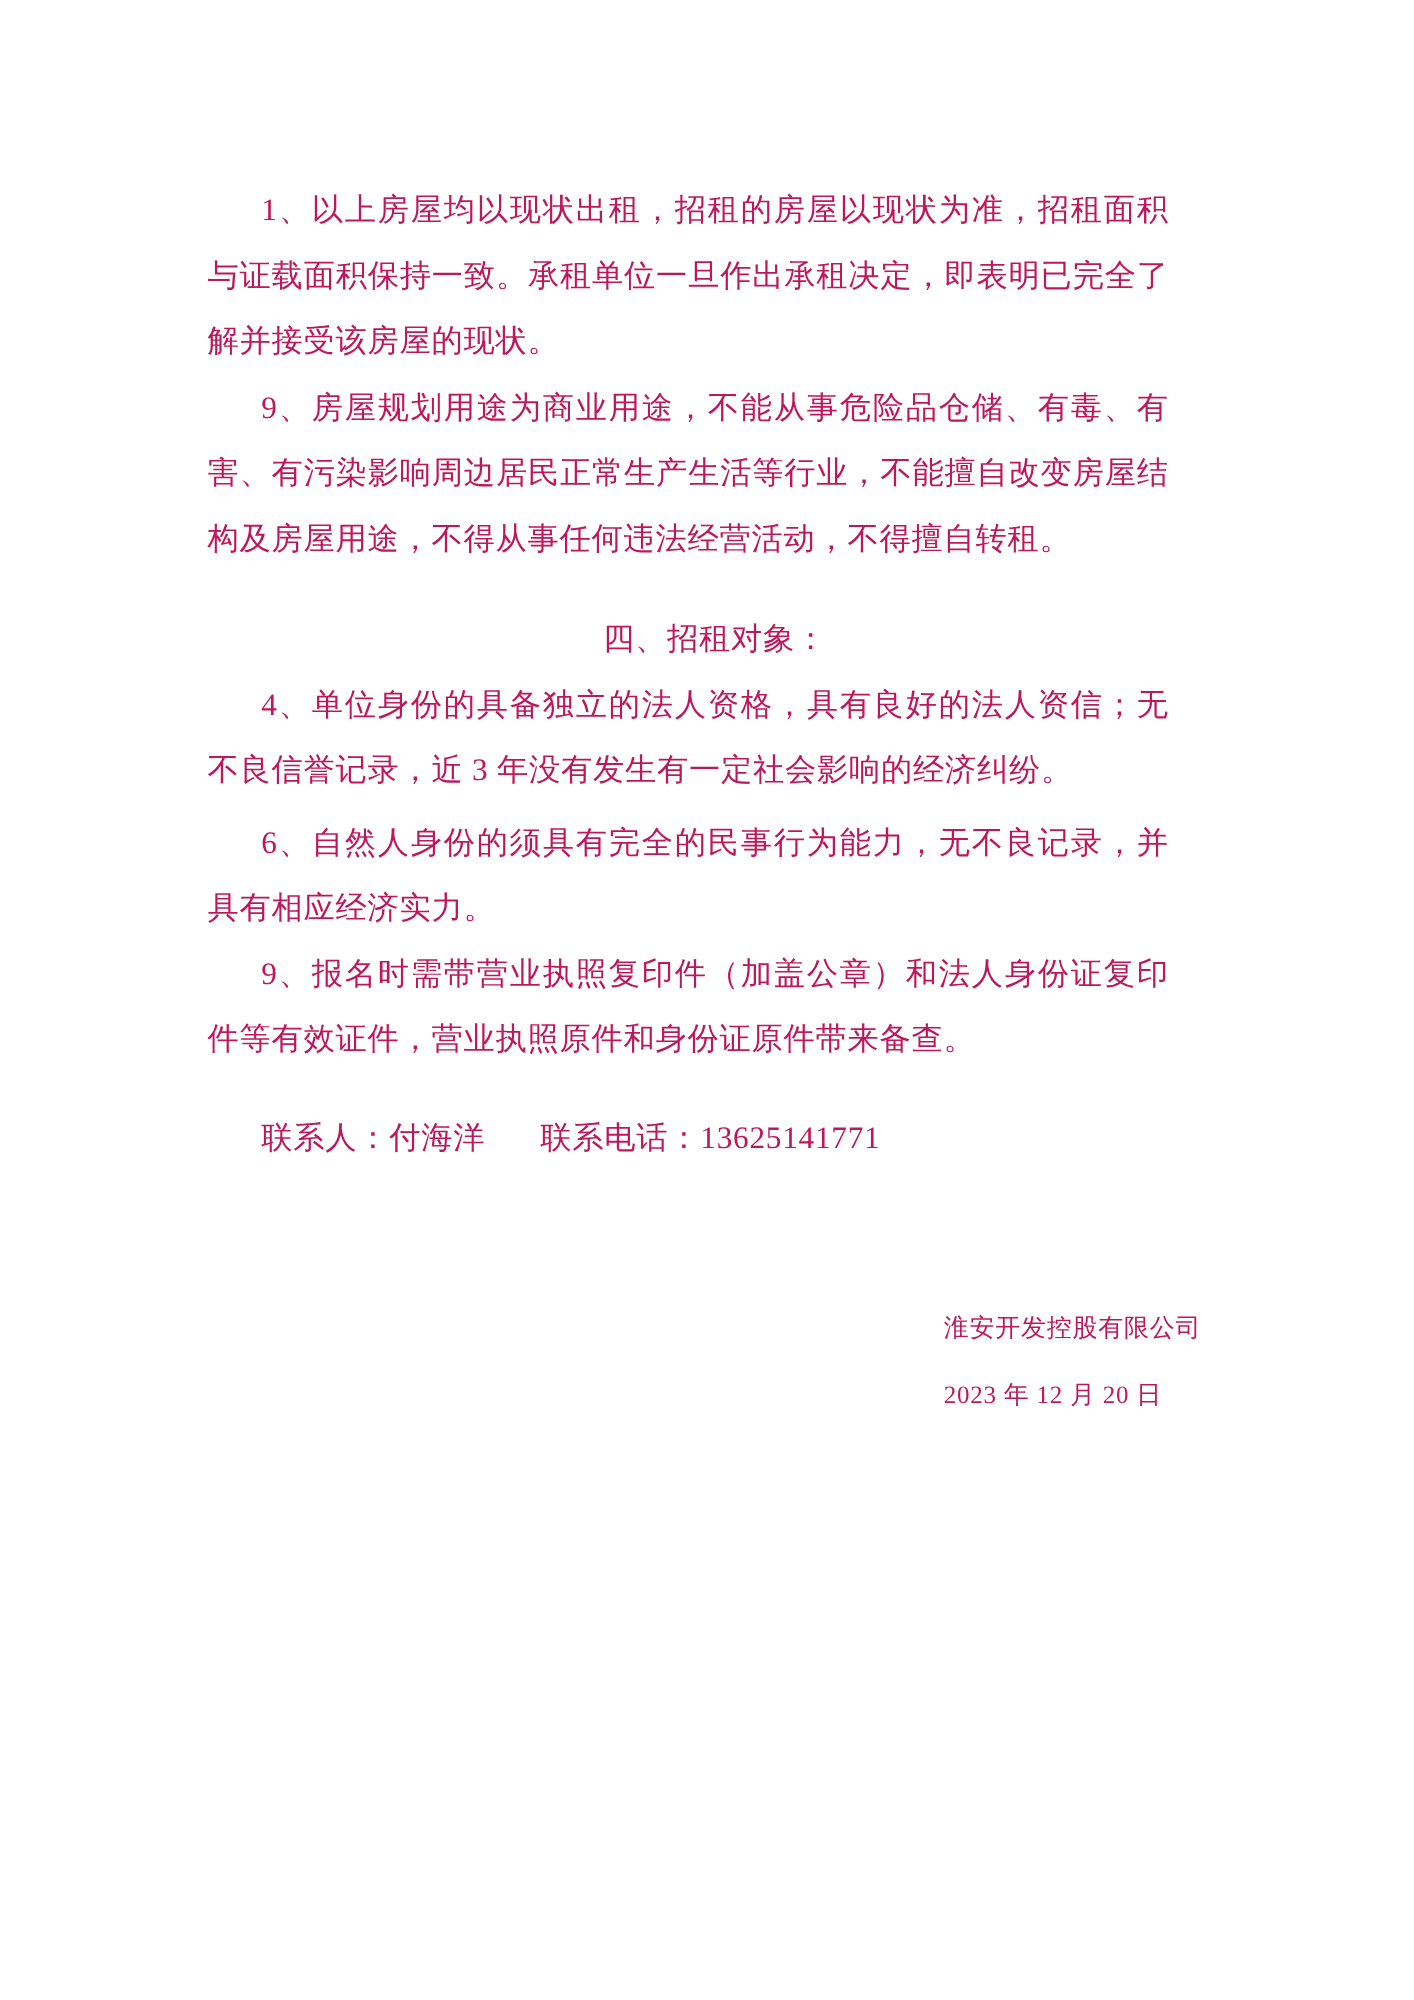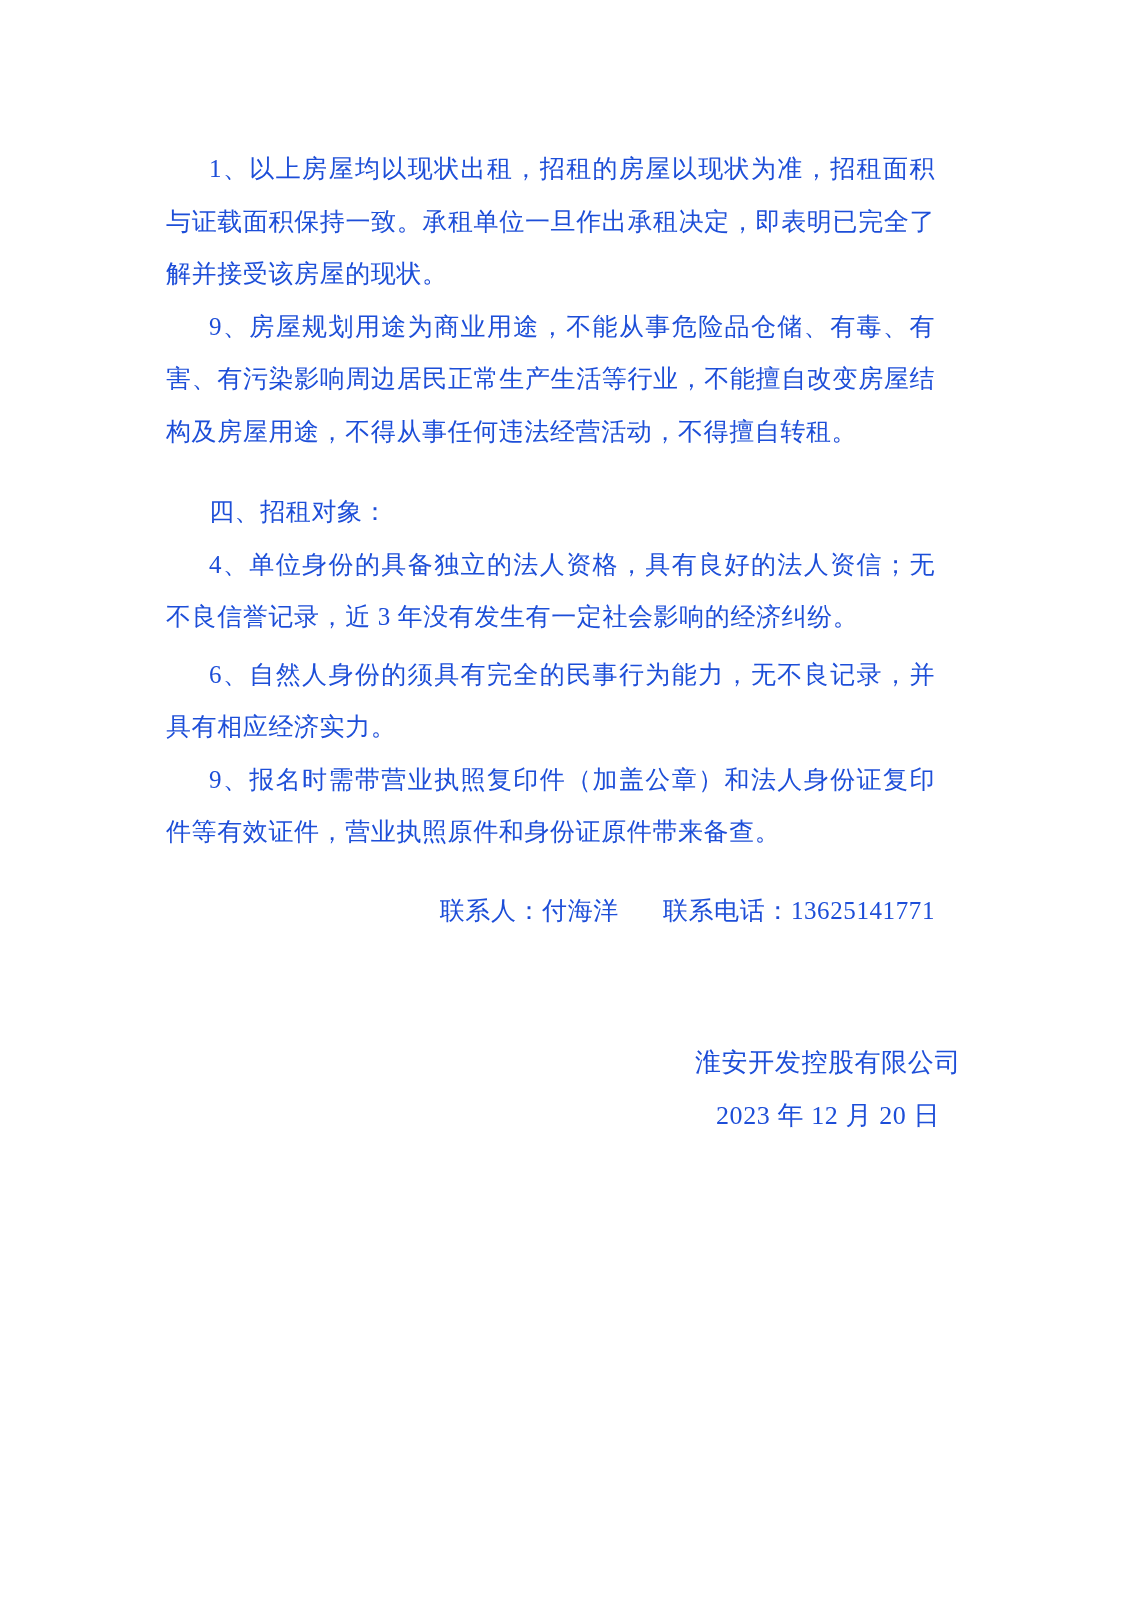--- a/index.html
+++ b/index.html
@@ -8,59 +8,58 @@
     background: #e8e8e8;
   }
   .page {
     position: relative;
     width: 1131px;
     height: 1600px;
     margin: 0 auto;
     background: #ffffff;
     overflow: hidden;
     font-family: "Liberation Serif", "DejaVu Serif", serif;
-    color: #1d4ed8;
+    color: #be185d;
   }
   .content {
     position: absolute;
     left: 166px;
     top: 143px;
     width: 769px;
     font-size: 25px;
     line-height: 52.5px;
     letter-spacing: 0.6px;
     text-align: justify;
   }
   .para {
     margin: 0;
     text-indent: 43px;
   }
   .para.heading {
     margin-top: 28px;
-    text-align: left;
+    text-align: center;
   }
   .para.item-2 {
     margin-top: 5px;
   }
   .para.contact-line {
     margin-top: 26px;
-    text-align: right;
+    text-align: left;
     white-space: nowrap;
   }
   .contact-phone {
     margin-left: 44px;
   }
   .signature-block {
     margin-top: 100px;
     margin-left: auto;
     margin-right: -26px;
     width: fit-content;
-    text-align: center;
     line-height: 52.5px;
-    font-size: 26px;
+    font-size: 20px;
   }
   .signature-block .sig-line {
     margin: 0;
   }
 </style>
 </head>
 <body>
 
 <div class="page">
   <div class="content">

